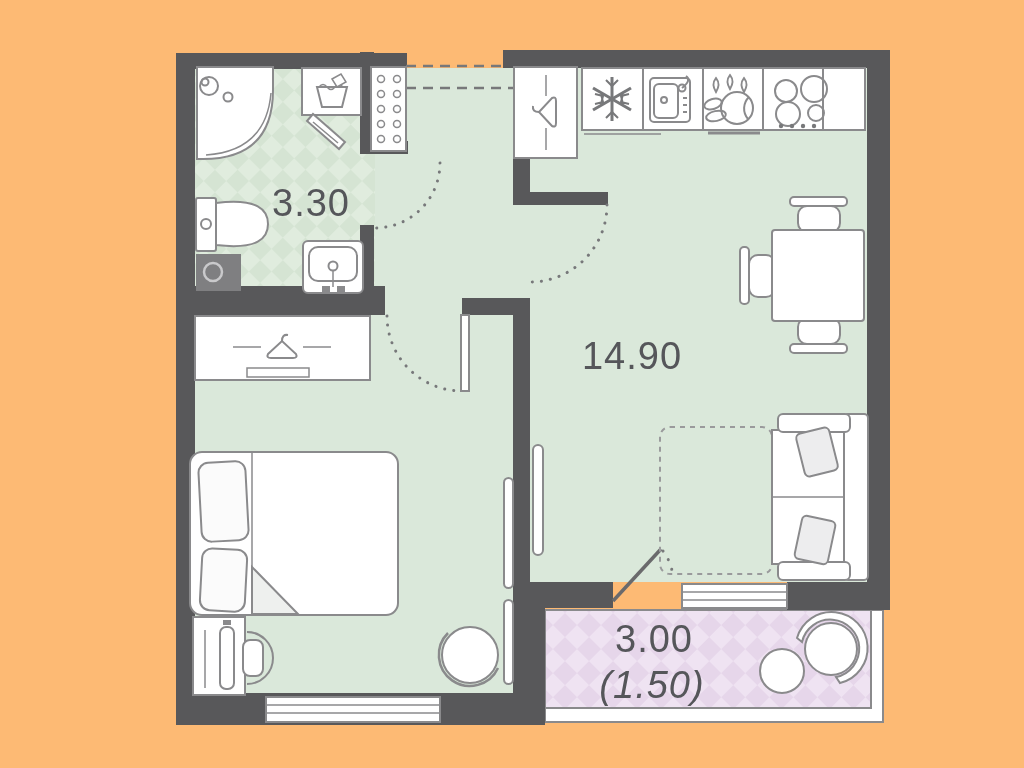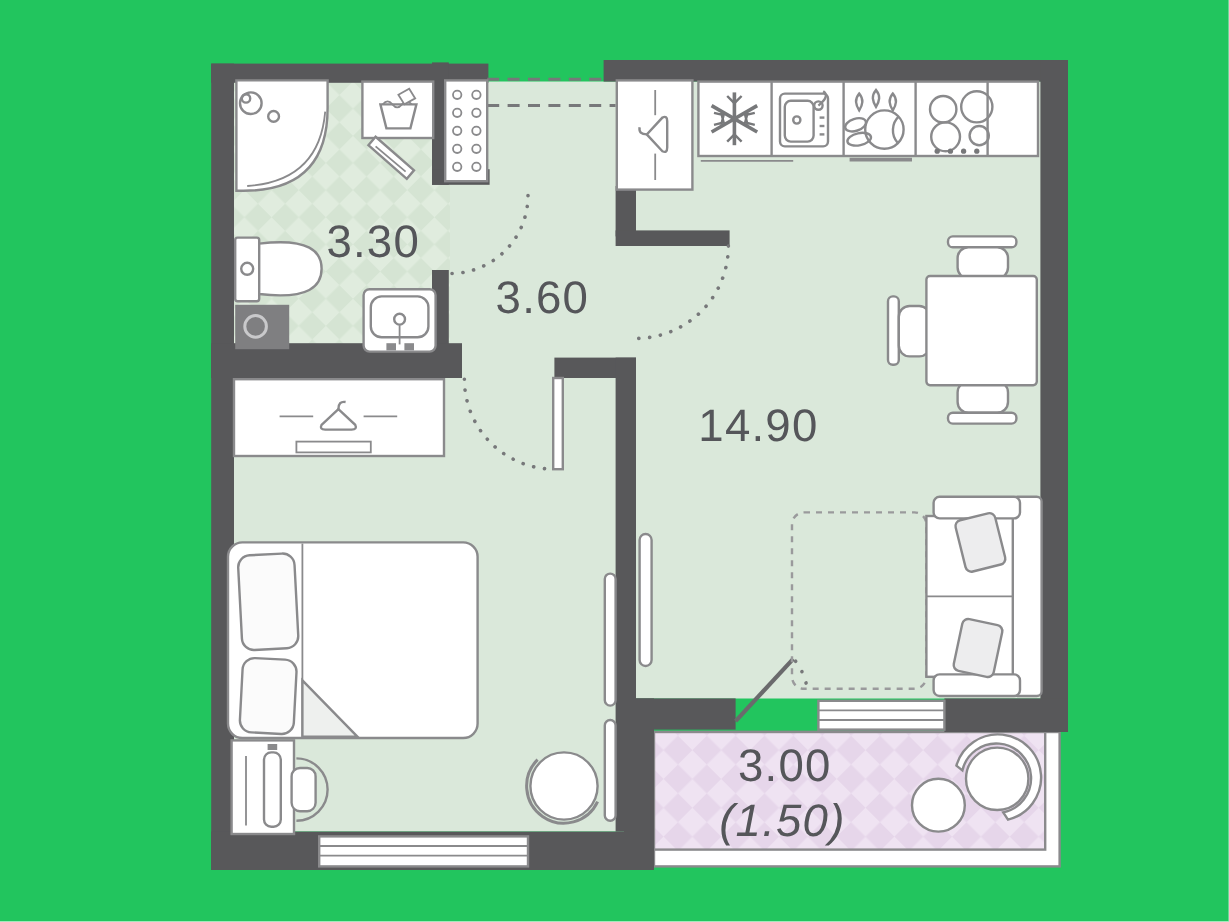--- a/index.html
+++ b/index.html
@@ -1,16 +1,16 @@
 <!DOCTYPE html>
 <html><head>
 <meta charset="utf-8">
 <style>
   html,body{margin:0;padding:0;background:#ffffff;}
-  #canvas{position:relative;width:1024px;height:768px;background:#22c55e;overflow:hidden;
+  #canvas{position:relative;width:1024px;height:768px;background:#fdba74;overflow:hidden;
           font-family:"Liberation Sans", sans-serif;}
   #plan-svg{position:absolute;left:0;top:0;}
   .area-label{position:absolute;transform:translate(-50%,-50%);color:#55565a;
               font-size:38px;letter-spacing:1px;white-space:nowrap;
               font-family:"Liberation Sans", sans-serif;}
 </style>
 </head>
 <body>
 
 <div id="canvas">
@@ -263,18 +263,17 @@
   </g>
 
   <g fill="#ffffff" stroke="#8a8a8c" stroke-width="2">
     <path d="M797,638 A36,36 0 1 1 840,683 L836,677 A29,29 0 1 0 802,642 Z"></path>
     <circle cx="831" cy="649" r="26"></circle>
     <circle cx="782" cy="671" r="22"></circle>
   </g>
 </svg>
 
 <div class="area-label" style="left:311px;top:203px;">3.30</div>
-<div class="area-label" style="left:452px;top:249px;">3.60</div>
 <div class="area-label" style="left:632px;top:356px;text-align:right;">14.90</div>
 <div class="area-label" style="left:654px;top:639px;text-align:right;">3.00</div>
 <div class="area-label" style="left:652px;top:685px;font-style:italic;">(1.50)</div>
 
 </div>
 
 </body></html>

